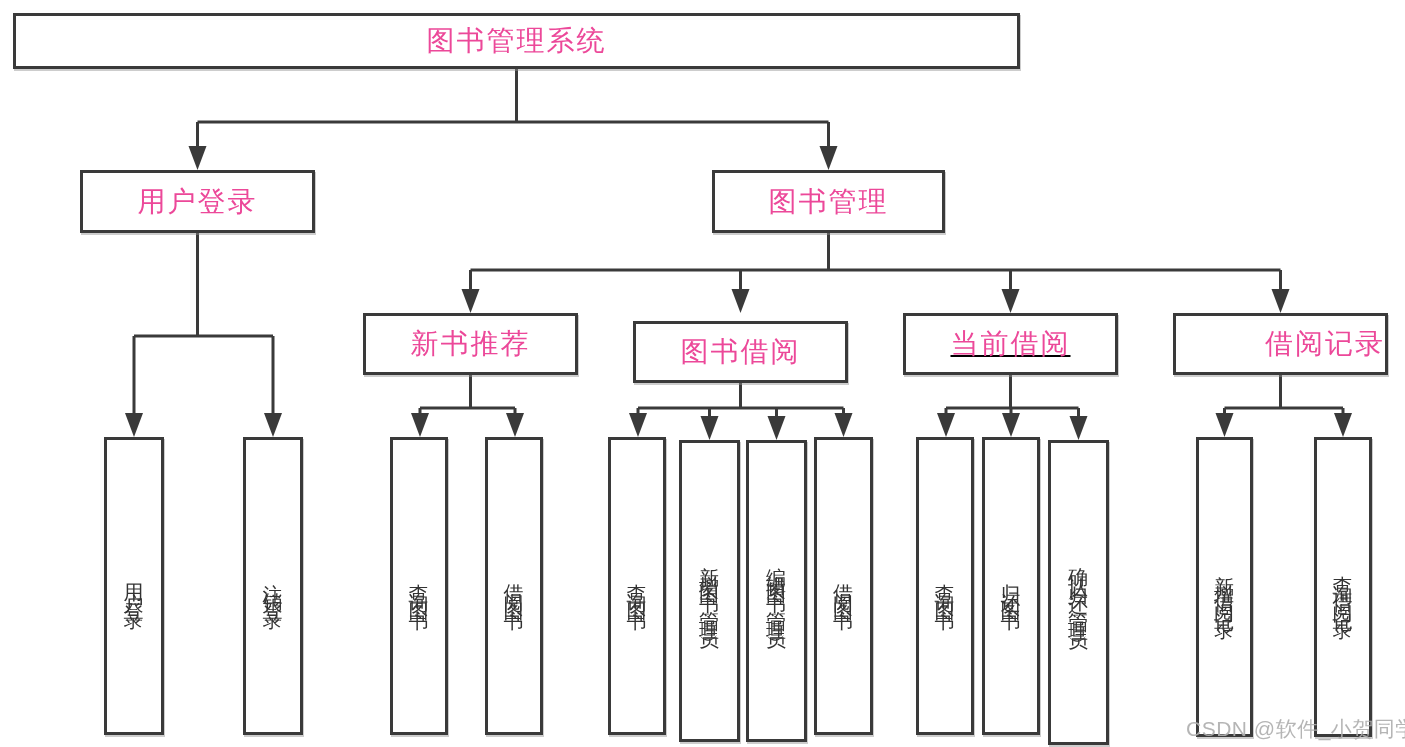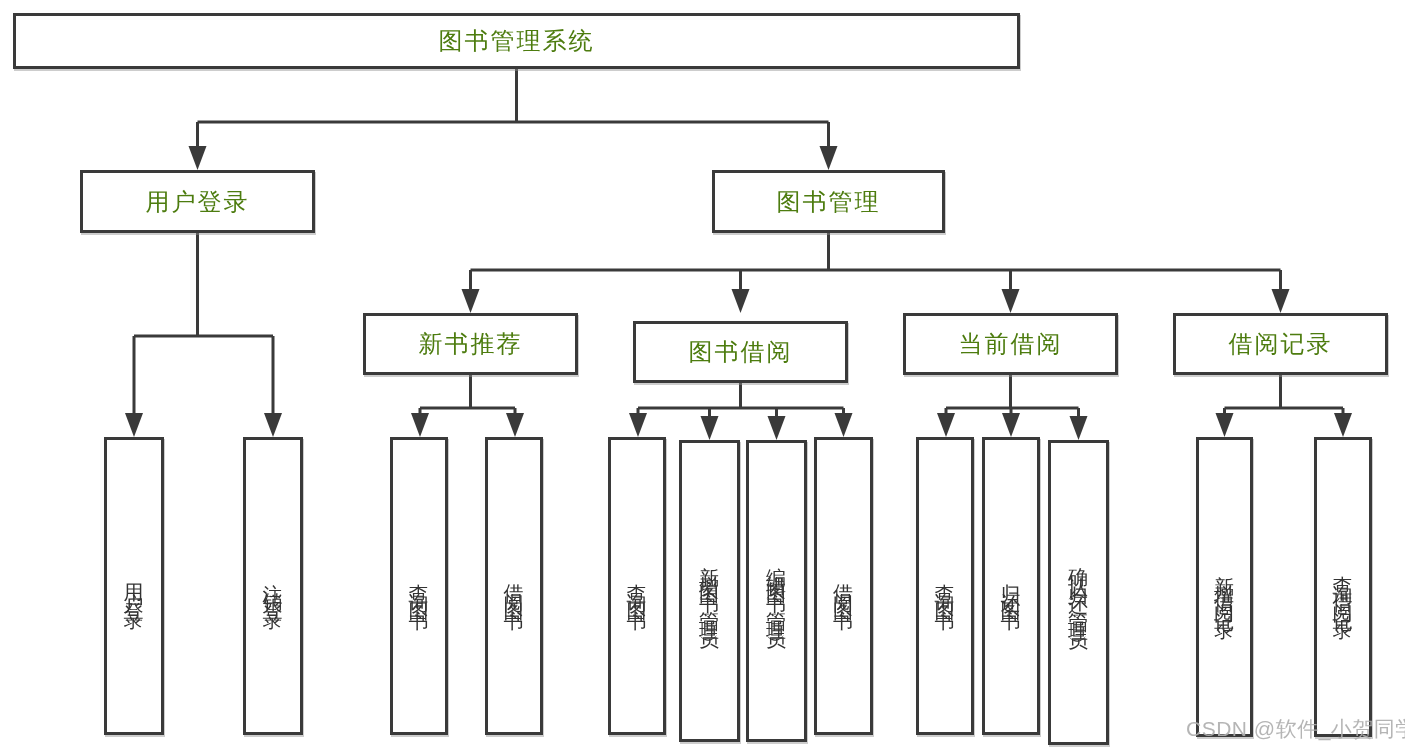--- a/index.html
+++ b/index.html
@@ -29,41 +29,41 @@
     position: absolute;
     box-sizing: border-box;
     border: 3px solid #3a3a3a;
     background: #ffffff;
     display: flex;
     align-items: center;
     justify-content: center;
     box-shadow: 1px 2px 0 rgba(145,145,145,0.45);
   }
   .hnode span {
-    font-size: 24px;
-    color: #4d7c0f;
+    font-size: 28px;
+    color: #ec4899;
     letter-spacing: 2px;
     white-space: nowrap;
   }
   .vnode span {
     writing-mode: vertical-rl;
     text-orientation: mixed;
     font-size: 20px;
     color: #333333;
     letter-spacing: 9px;
     line-height: 1;
   }
   
   #node-root          { left: 13px;   top: 13px;  width: 1007px; height: 56px; }
   #node-login         { left: 80px;   top: 170px; width: 235px;  height: 63px; }
   #node-book-mgmt     { left: 712px;  top: 170px; width: 233px;  height: 63px; }
   #node-new-book      { left: 363px;  top: 313px; width: 215px;  height: 62px; }
   #node-book-borrow   { left: 633px;  top: 321px; width: 215px;  height: 62px; }
-  #node-current-borrow{ left: 903px;  top: 313px; width: 215px;  height: 62px; }
-  #node-borrow-record { left: 1173px; top: 313px; width: 215px;  height: 62px; }
+  #node-current-borrow{ left: 903px;  top: 313px; width: 215px;  height: 62px; text-decoration: underline; }
+  #node-borrow-record { left: 1173px; top: 313px; width: 215px;  height: 62px; justify-content: flex-end; }
 
   #leaf-user-login    { left: 104px;  top: 437px; width: 60px; height: 298px; }
   #leaf-logout        { left: 243px;  top: 437px; width: 60px; height: 298px; }
   #leaf-nb-query      { left: 390px;  top: 437px; width: 58px; height: 298px; }
   #leaf-nb-borrow     { left: 485px;  top: 437px; width: 58px; height: 298px; }
   #leaf-bw-query      { left: 608px;  top: 437px; width: 58px; height: 298px; }
   #leaf-bw-add        { left: 679px;  top: 440px; width: 61px; height: 302px; }
   #leaf-bw-edit       { left: 746px;  top: 440px; width: 61px; height: 302px; }
   #leaf-bw-borrow     { left: 814px;  top: 437px; width: 59px; height: 298px; }
   #leaf-cb-query      { left: 916px;  top: 437px; width: 58px; height: 298px; }

